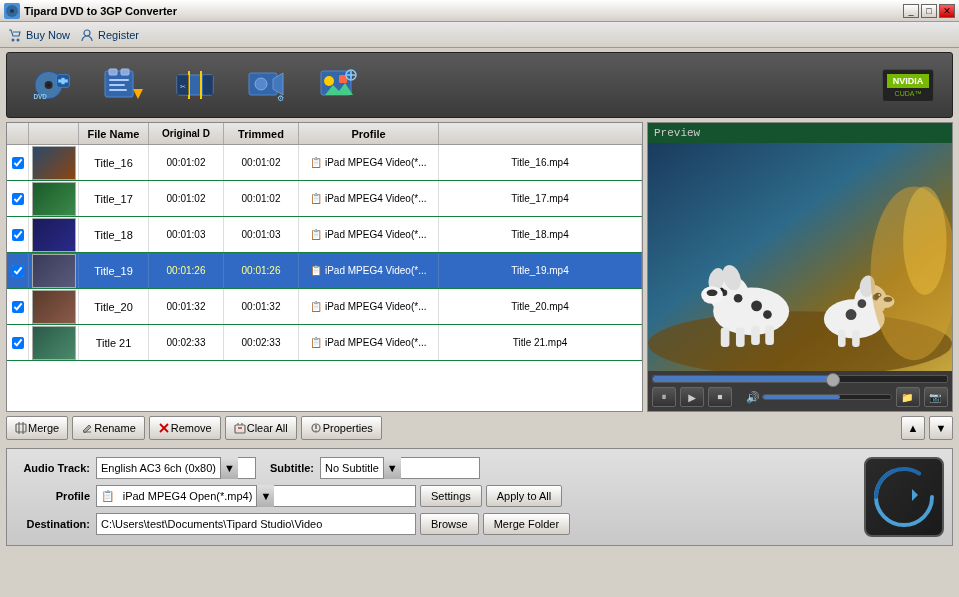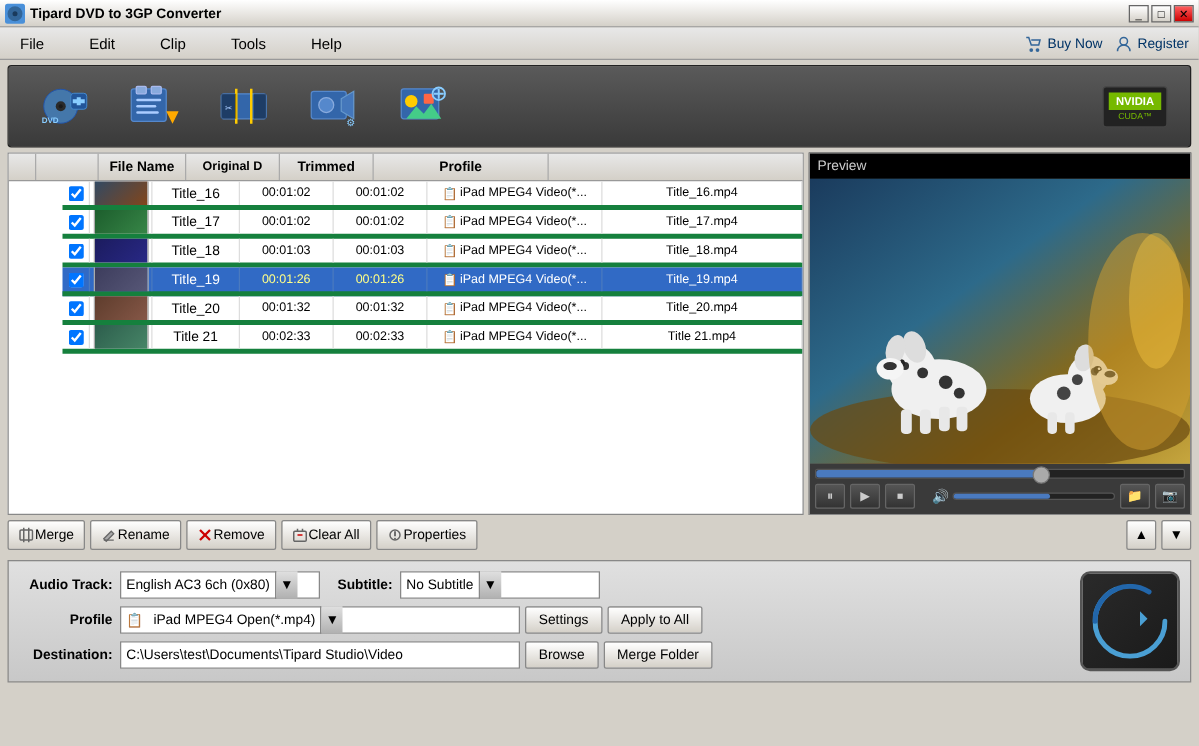--- a/index.html
+++ b/index.html
@@ -99,24 +99,23 @@
     .col-name { width: 70px; }
     .col-original { width: 75px; font-size: 10px; }
     .col-trimmed { width: 75px; }
     .col-profile { width: 140px; }
     .col-output { flex: 1; }
 
     .file-list-body { overflow-y: auto; flex: 1; }
     .file-row {
       display: flex;
       align-items: center;
-      height: 23px;
-      border-bottom: 4px solid #15803d;
+      height: 36px;
+      border-bottom: 1px solid #15803d;
       cursor: pointer;
-      margin-left: 43px;
     }
     .file-row.selected { background: #316ac5; color: white; }
     .cell {
       display: flex;
       align-items: center;
       justify-content: center;
       height: 100%;
       border-right: 1px solid #ddd;
       padding: 0 2px;
       font-size: 10px;
@@ -137,21 +136,21 @@
     .cell-output { flex: 1; font-size: 10px; }
 
     
     .preview-panel {
       width: 306px;
       border: 1px solid #888;
       background: #2a2a2a;
       display: flex;
       flex-direction: column;
     }
-    .preview-title { color: #ccc; font-size: 11px; padding: 4px 6px; background: #000000; }
+    .preview-title { color: #ccc; font-size: 11px; padding: 4px 6px; background: #14532d; font-family: Liberation Mono, monospace; }
     .preview-video {
       flex: 1;
       background: linear-gradient(135deg, #1a3a5c 0%, #2d6a8a 30%, #8B4513 60%, #d4a030 80%, #c8b860 100%);
       position: relative;
       overflow: hidden;
     }
     .preview-video-content {
       width: 100%;
       height: 100%;
       display: flex;
@@ -347,27 +346,20 @@
     <span>Tipard DVD to 3GP Converter</span>
   </div>
   <div class="title-bar-controls">
     <div class="title-btn">_</div>
     <div class="title-btn">□</div>
     <div class="title-btn" style="background: linear-gradient(to bottom, #ff6060, #c00);">✕</div>
   </div>
 </div>
 
 <div class="menu-bar">
-  <div class="menu-items">
-    <span class="menu-item">File</span>
-    <span class="menu-item">Edit</span>
-    <span class="menu-item">Clip</span>
-    <span class="menu-item">Tools</span>
-    <span class="menu-item">Help</span>
-  </div>
   <div class="menu-right">
     <div class="menu-btn">
       <svg width="14" height="14" viewBox="0 0 14 14">
         <circle cx="5" cy="12" r="1.5" fill="#336699"></circle>
         <circle cx="10" cy="12" r="1.5" fill="#336699"></circle>
         <path d="M1 2h2l2 6h6l1-4H5" stroke="#336699" stroke-width="1.2" fill="none"></path>
       </svg>
       <span>Buy Now</span>
     </div>
     <div class="menu-btn">

